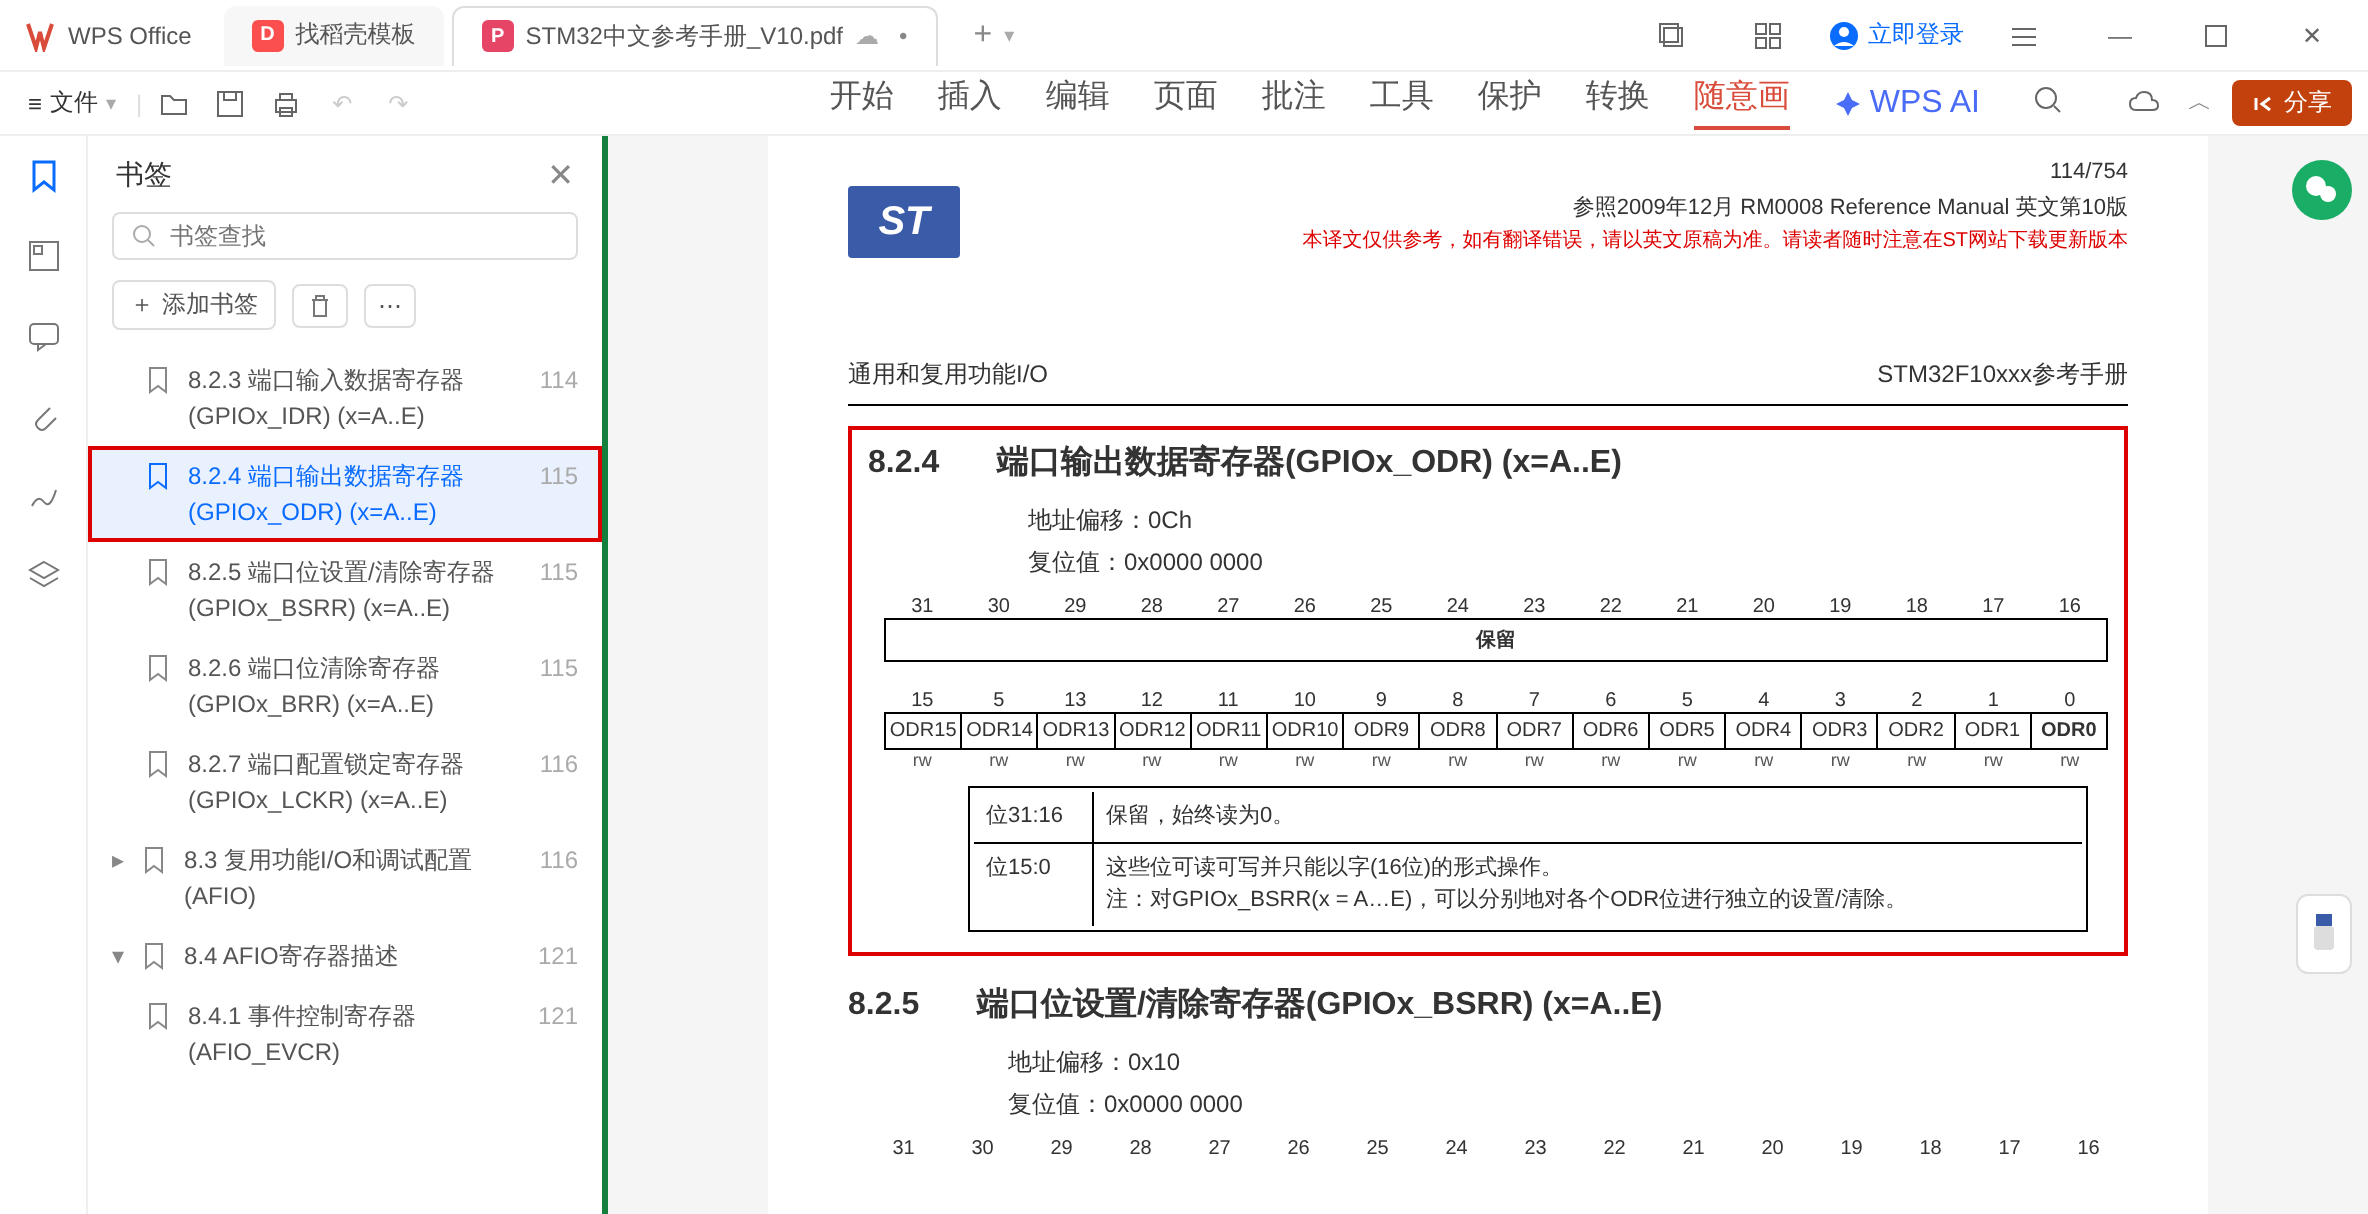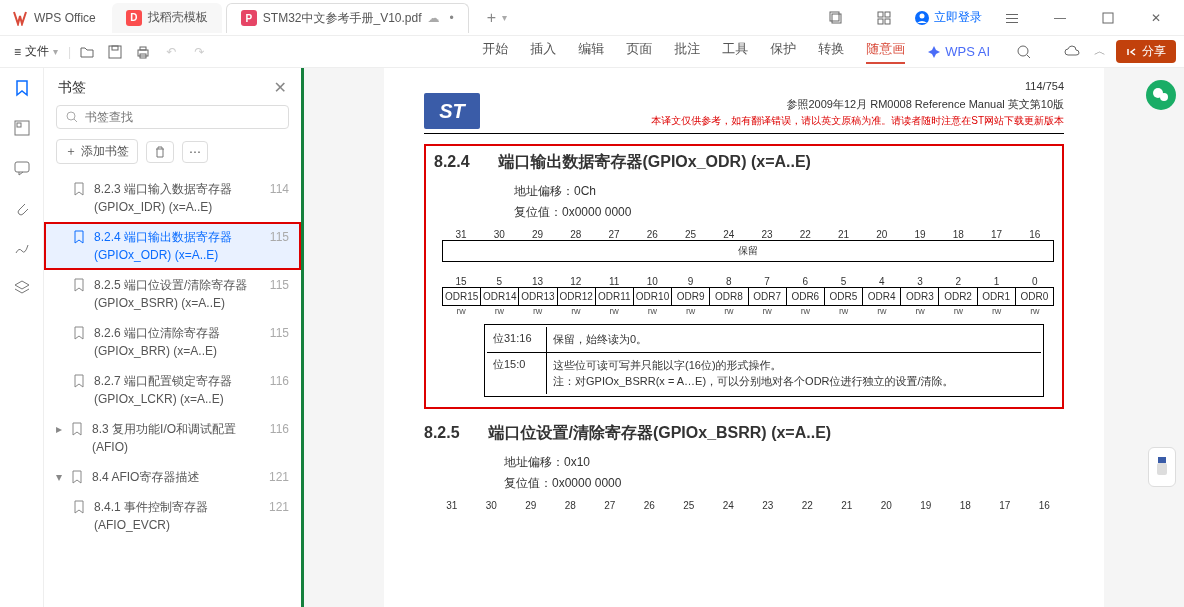--- a/index.html
+++ b/index.html
@@ -10,21 +10,21 @@
 .tab.file { background:#f7f7f7; }
 .tab.active { background:#fff; border:1px solid #ddd; border-bottom:none; }
 .tab-icon { width:16px; height:16px; border-radius:3px; display:flex; align-items:center; justify-content:center; color:#fff; font-size:10px; font-weight:bold; }
 .titlebar-right { margin-left:auto; display:flex; align-items:center; gap:12px; padding-right:10px; }
 .win-btn { width:36px; height:30px; display:flex; align-items:center; justify-content:center; color:#666; }
 .login-btn { color:#0a6cff; display:flex; align-items:center; gap:4px; }
 .toolbar { height:32px; display:flex; align-items:center; gap:4px; padding:0 8px; border-bottom:1px solid #eee; }
 .tb-file { display:flex; align-items:center; gap:4px; padding:0 6px; }
 .tb-btn { width:24px; height:24px; display:flex; align-items:center; justify-content:center; color:#666; border-radius:4px; }
 .menu { margin-left:auto; display:flex; gap:22px; padding-right:20px; }
-.menu-item { color:#555; font-size:13px; }
+.menu-item { color:#555; font-size:16px; }
 .menu-item.red { color:#d94b3a; border-bottom:2px solid #d94b3a; padding-bottom:4px; }
 .menu-item.ai { color:#4a6cf7; display:flex; align-items:center; gap:4px; }
 .share-btn { background:#c2410c; color:#fff; border-radius:4px; padding:3px 10px; font-size:12px; display:flex; align-items:center; gap:4px; }
 .main { display:flex; height:calc(100% - 68px); }
 .left-rail { width:44px; border-right:1px solid #eee; display:flex; flex-direction:column; align-items:center; padding-top:10px; gap:20px; }
 .rail-icon { width:20px; height:20px; color:#777; display:flex; align-items:center; justify-content:center; }
 .sidebar { width:260px; border-right:3px solid #15803d; display:flex; flex-direction:column; padding:10px 0; }
 .sb-header { display:flex; align-items:center; justify-content:space-between; padding:0 14px 8px; }
 .sb-title { font-size:14px; color:#333; }
 .sb-close { color:#888; font-size:16px; cursor:pointer; }
@@ -48,21 +48,21 @@
 .pg-meta { margin-left:auto; text-align:right; font-size:11px; line-height:1.6; }
 .pg-meta .note { color:#d00; font-size:10px; }
 .redbox { border:2px solid #d00; padding:6px 8px 10px; }
 .sec-title { font-size:16px; font-weight:bold; margin-bottom:10px; }
 .sec-num { display:inline-block; width:60px; }
 .field-row { font-size:12px; margin-left:80px; margin-bottom:4px; }
 .bit-row { display:flex; margin-left:8px; margin-top:8px; }
 .bit-cell { flex:1; text-align:center; font-size:10px; }
 .reg-table { border:1px solid #000; margin-left:8px; display:flex; }
 .reg-cell { flex:1; text-align:center; font-size:10px; border-right:1px solid #000; padding:3px 0; }
-.reg-cell:last-child { border-right:none; }
+.reg-cell:last-child { border-right:none;font-weight:bold; }
 .rw-row { display:flex; margin-left:8px; }
 .rw-cell { flex:1; text-align:center; font-size:9px; color:#555; }
 .desc-table { border:1px solid #000; margin:8px 0 0 50px; width:560px; font-size:11px; }
 .desc-row { display:flex; border-bottom:1px solid #000; }
 .desc-row:last-child { border-bottom:none; }
 .desc-k { width:60px; border-right:1px solid #000; padding:4px 6px; }
 .desc-v { flex:1; padding:4px 6px; line-height:1.5; }
 .float-tools { position:absolute; right:8px; top:12px; display:flex; flex-direction:column; gap:8px; }
 .ft-btn { width:30px; height:30px; border-radius:50%; display:flex; align-items:center; justify-content:center; font-size:14px; }
 .ft-green { background:#1aad66; color:#fff; }
@@ -356,20 +356,24 @@
     <div class="page">
       <div class="pg-head">
         <div class="st-logo">ST</div>
         <div class="pg-meta">
           <div>114/754</div>
           <div>参照2009年12月 RM0008 Reference Manual  英文第10版</div>
           <div class="note">本译文仅供参考，如有翻译错误，请以英文原稿为准。请读者随时注意在ST网站下载更新版本</div>
         </div>
       </div>
 
+      <div class="doc-/title-row" style="display:flex;justify-content:space-between;font-size:12px;margin:50px 0 6px">
+        <span>通用和复用功能I/O</span>
+        <span>STM32F10xxx参考手册</span>
+      </div>
       <hr style="border:none;border-top:1px solid #000;margin-bottom:10px">
 
       <div class="redbox">
         <div class="sec-title">
           <span class="sec-num">8.2.4</span>
           <span>端口输出数据寄存器(GPIOx_ODR) (x=A..E)</span>
         </div>
         <div class="field-row"><span>地址偏移：</span><span>0Ch</span></div>
         <div class="field-row"><span>复位值：</span><span>0x0000 0000</span></div>
 

